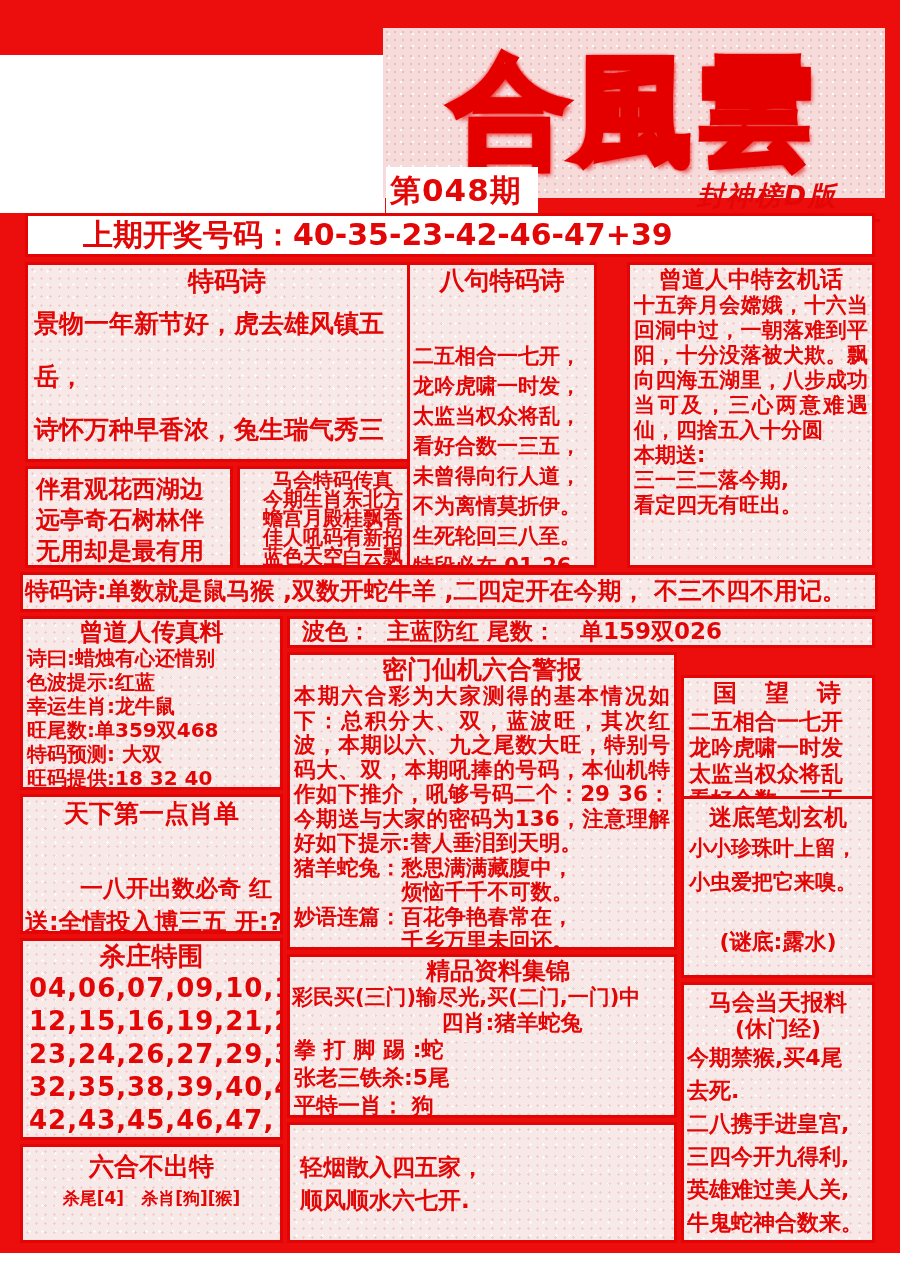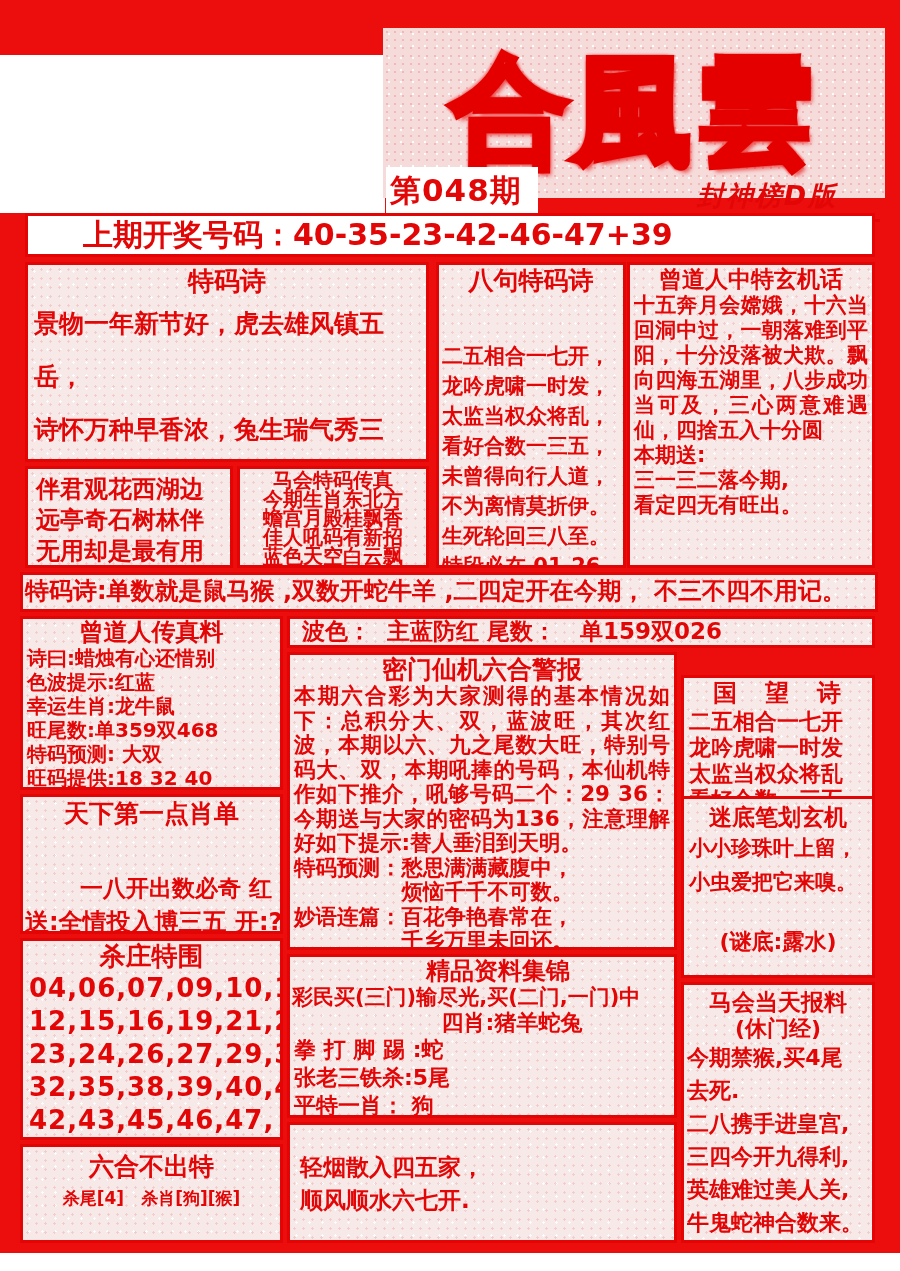--- a/index.html
+++ b/index.html
@@ -58,21 +58,21 @@
   .tema-poem  { left:25px;  top:262px; width:404px; height:200px; }
   .tema-poem h3{ font-size:26px; text-align:center; line-height:32px; }
   .tema-poem .ml{ font-size:25px; line-height:53px; padding:0 6px; }
 
   .companion  { left:25px;  top:466px; width:208px; height:102px; }
   .companion .ml{ font-size:24px; line-height:31px; padding:5px 8px; }
 
   .fax        { left:237px; top:466px; width:192px; height:102px; }
   .fax .ml{ font-size:20px; line-height:19px; padding:2px 4px; text-align:center; }
 
-  .eight      { left:436px; top:262px; width:190px; height:306px; }
+  .eight      { left:407px; top:262px; width:190px; height:306px; }
   .eight h3{ font-size:25px; text-align:center; line-height:32px; }
   .eight .ml{ font-size:21px; line-height:30px; padding:0 3px;margin-top:44px; }
 
   .mystery    { left:627px; top:262px; width:248px; height:306px; }
   .mystery h3{ font-size:23px; text-align:center; line-height:28px; }
   .mystery .body{ font-size:21px; line-height:25px; padding:0 4px; text-align:justify; }
   .mystery .send{ font-size:21px; line-height:25px; padding:0 4px; }
 
   
   .strip{ left:20px; top:572px; width:858px; height:40px; }
@@ -228,21 +228,21 @@
   </section>
 
   <section class="box paper bose-row">
     <div class="ml">波色：  主蓝防红 尾数：   单159双026</div>
   </section>
 
   <section class="box paper mimen">
     <h3>密门仙机六合警报</h3>
     <div class="body">本期六合彩为大家测得的基本情况如下：总积分大、双，蓝波旺，其次红波，本期以六、九之尾数大旺，特别号码大、双，本期吼捧的号码，本仙机特作如下推介，吼够号码二个：29 36：今期送与大家的密码为136，注意理解好如下提示:替人垂泪到天明。</div>
     <div class="row">
-      <span class="lbl">特码预测：</span>
+      <span class="lbl">猪羊蛇兔：</span>
       <span class="ml">愁思满满藏腹中，
 烦恼千千不可数。</span>
     </div>
     <div class="row">
       <span class="lbl">妙语连篇：</span>
       <span class="ml">百花争艳春常在，
 千乡万里未回还。</span>
     </div>
   </section>
 

